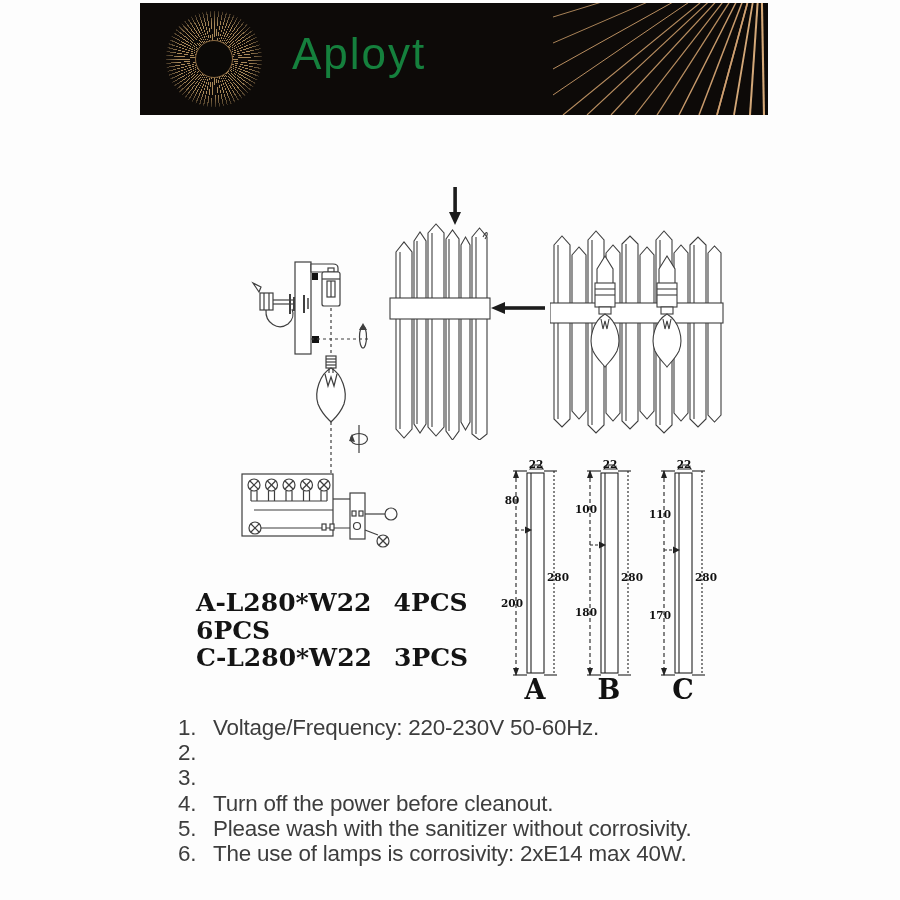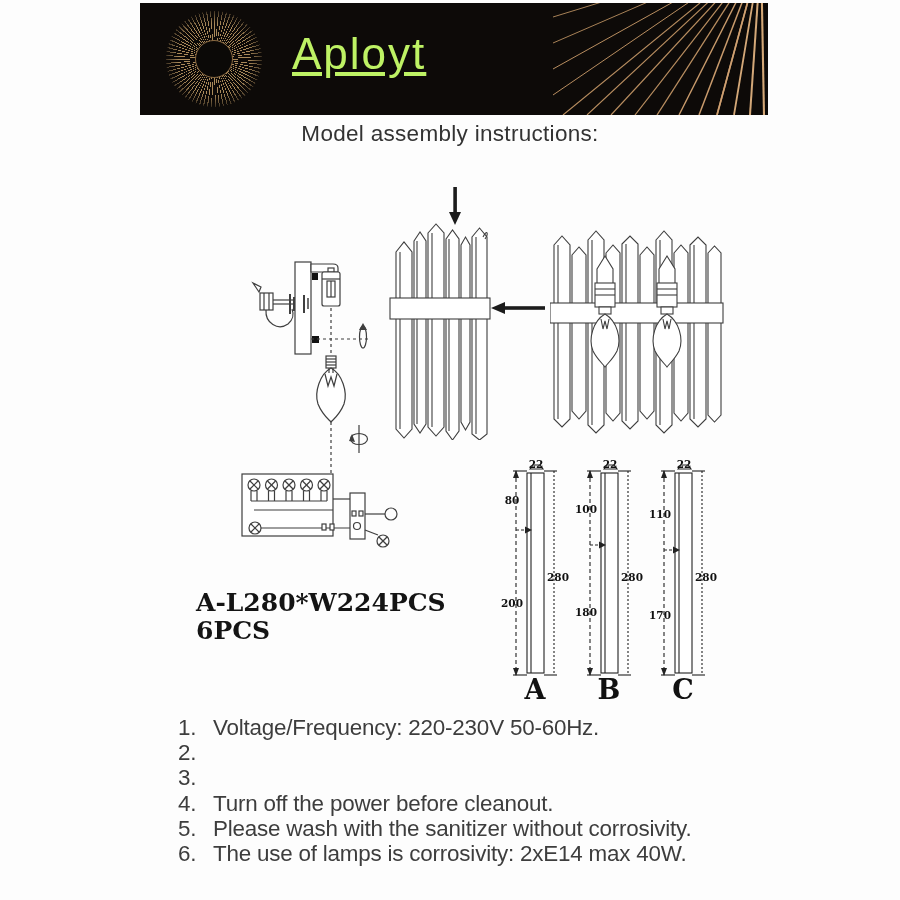--- a/index.html
+++ b/index.html
@@ -7,36 +7,36 @@
         font-family:"Liberation Sans",sans-serif;margin:0 auto;}
 
   
   .banner{position:absolute;left:140px;top:3px;width:628px;height:112px;background:#0d0a08;overflow:hidden;}
   .sunburst{position:absolute;left:26px;top:8px;width:96px;height:96px;border-radius:50%;
     background:
       radial-gradient(circle, rgba(13,10,8,0) 0%, rgba(13,10,8,0) 52%, #0d0a08 80%),
       repeating-conic-gradient(#a9895a 0deg 1.3deg, rgba(13,10,8,0) 1.3deg 4.8deg);}
   .sunburst::after{content:"";position:absolute;inset:29px;border-radius:50%;background:#0b0907;
     border:1px solid #8a6a42;box-sizing:border-box;}
-  .brand{position:absolute;left:152px;top:26px;font-size:44px;letter-spacing:2px;color:#bef264;text-decoration:underline;}
+  .brand{position:absolute;left:152px;top:26px;font-size:44px;letter-spacing:2px;color:#15803d;}
   .rays{position:absolute;right:0;top:0;}
 
   
   .title{position:absolute;left:0;top:120px;width:100%;text-align:center;
          font-size:22.5px;line-height:27.5px;color:#333;letter-spacing:.3px;}
 
   
   svg.diagram{position:absolute;}
   .dt{font-family:"DejaVu Serif",serif;font-weight:bold;font-size:10.5px;fill:#111;text-anchor:middle;}
   .dletter{font-family:"DejaVu Serif",serif;font-weight:bold;font-size:27px;fill:#111;text-anchor:middle;}
 
   
   .parts{position:absolute;left:196px;top:589px;font-family:"DejaVu Serif",serif;
          font-weight:bold;font-size:25px;color:#141414;}
-  .parts .row{display:flex;line-height:27.5px;white-space:nowrap;}
+  .parts .row{display:flex;gap:22px;line-height:27.5px;white-space:nowrap;}
 
   
   .instr{position:absolute;left:178px;top:715px;font-size:22.4px;color:#3d3d3d;letter-spacing:-.2px;}
   .instr .row{display:flex;line-height:25.2px;}
   .instr .num{width:35px;flex:none;}
 </style>
 </head>
 <body>
 
 <div class="page">
@@ -60,21 +60,20 @@
         <line x1="208" y1="-50" x2="164" y2="112" stroke-width="1.6" stroke="#d2a揭876"></line>
         <line x1="208" y1="-50" x2="164" y2="112" stroke-width="1.6" stroke="#cfa071"></line>
         <line x1="208" y1="-50" x2="181" y2="112" stroke-width="1.8" stroke="#d4a878"></line>
         <line x1="208" y1="-50" x2="197" y2="112" stroke-width="2" stroke="#d4a878"></line>
         <line x1="208" y1="-50" x2="211" y2="112" stroke-width="2.1" stroke="#d4a878"></line>
       </g>
     </svg>
   </div>
 
   <div class="title">
-    <div>Model assembly instructions:</div>
   </div>
 
   <svg class="diagram" style="left:248px;top:253px" width="135" height="245" viewBox="0 0 135 245">
     <g stroke="#3f3f3f" stroke-width="1.2" fill="none">
       <rect x="47" y="9" width="16" height="92" fill="#fff"></rect>
       <path d="M63,11 H85 Q90,11 90,15 V19 H63 Z" fill="#fff"></path>
       <rect x="80" y="15" width="6" height="4" fill="#fff"></rect>
       <rect x="74" y="19" width="18" height="34" rx="2" fill="#fff"></rect>
       <line x1="74" y1="26" x2="92" y2="26"></line>
       <rect x="79" y="28" width="8" height="16"></rect>
@@ -303,20 +302,24 @@
   </svg>
 
   <div class="parts">
     <div class="row">
       <span>A-L280*W22</span>
       <span>4PCS</span>
     </div>
     <div class="row">
       <span>6PCS</span>
     </div>
+    <div class="row">
+      <span>C-L280*W22</span>
+      <span>3PCS</span>
+    </div>
   </div>
 
   <div class="instr">
     <div class="row">
       <span class="num">1.</span>
       <span>Voltage/Frequency: 220-230V 50-60Hz.</span>
     </div>
     <div class="row">
       <span class="num">2.</span>
     </div>

